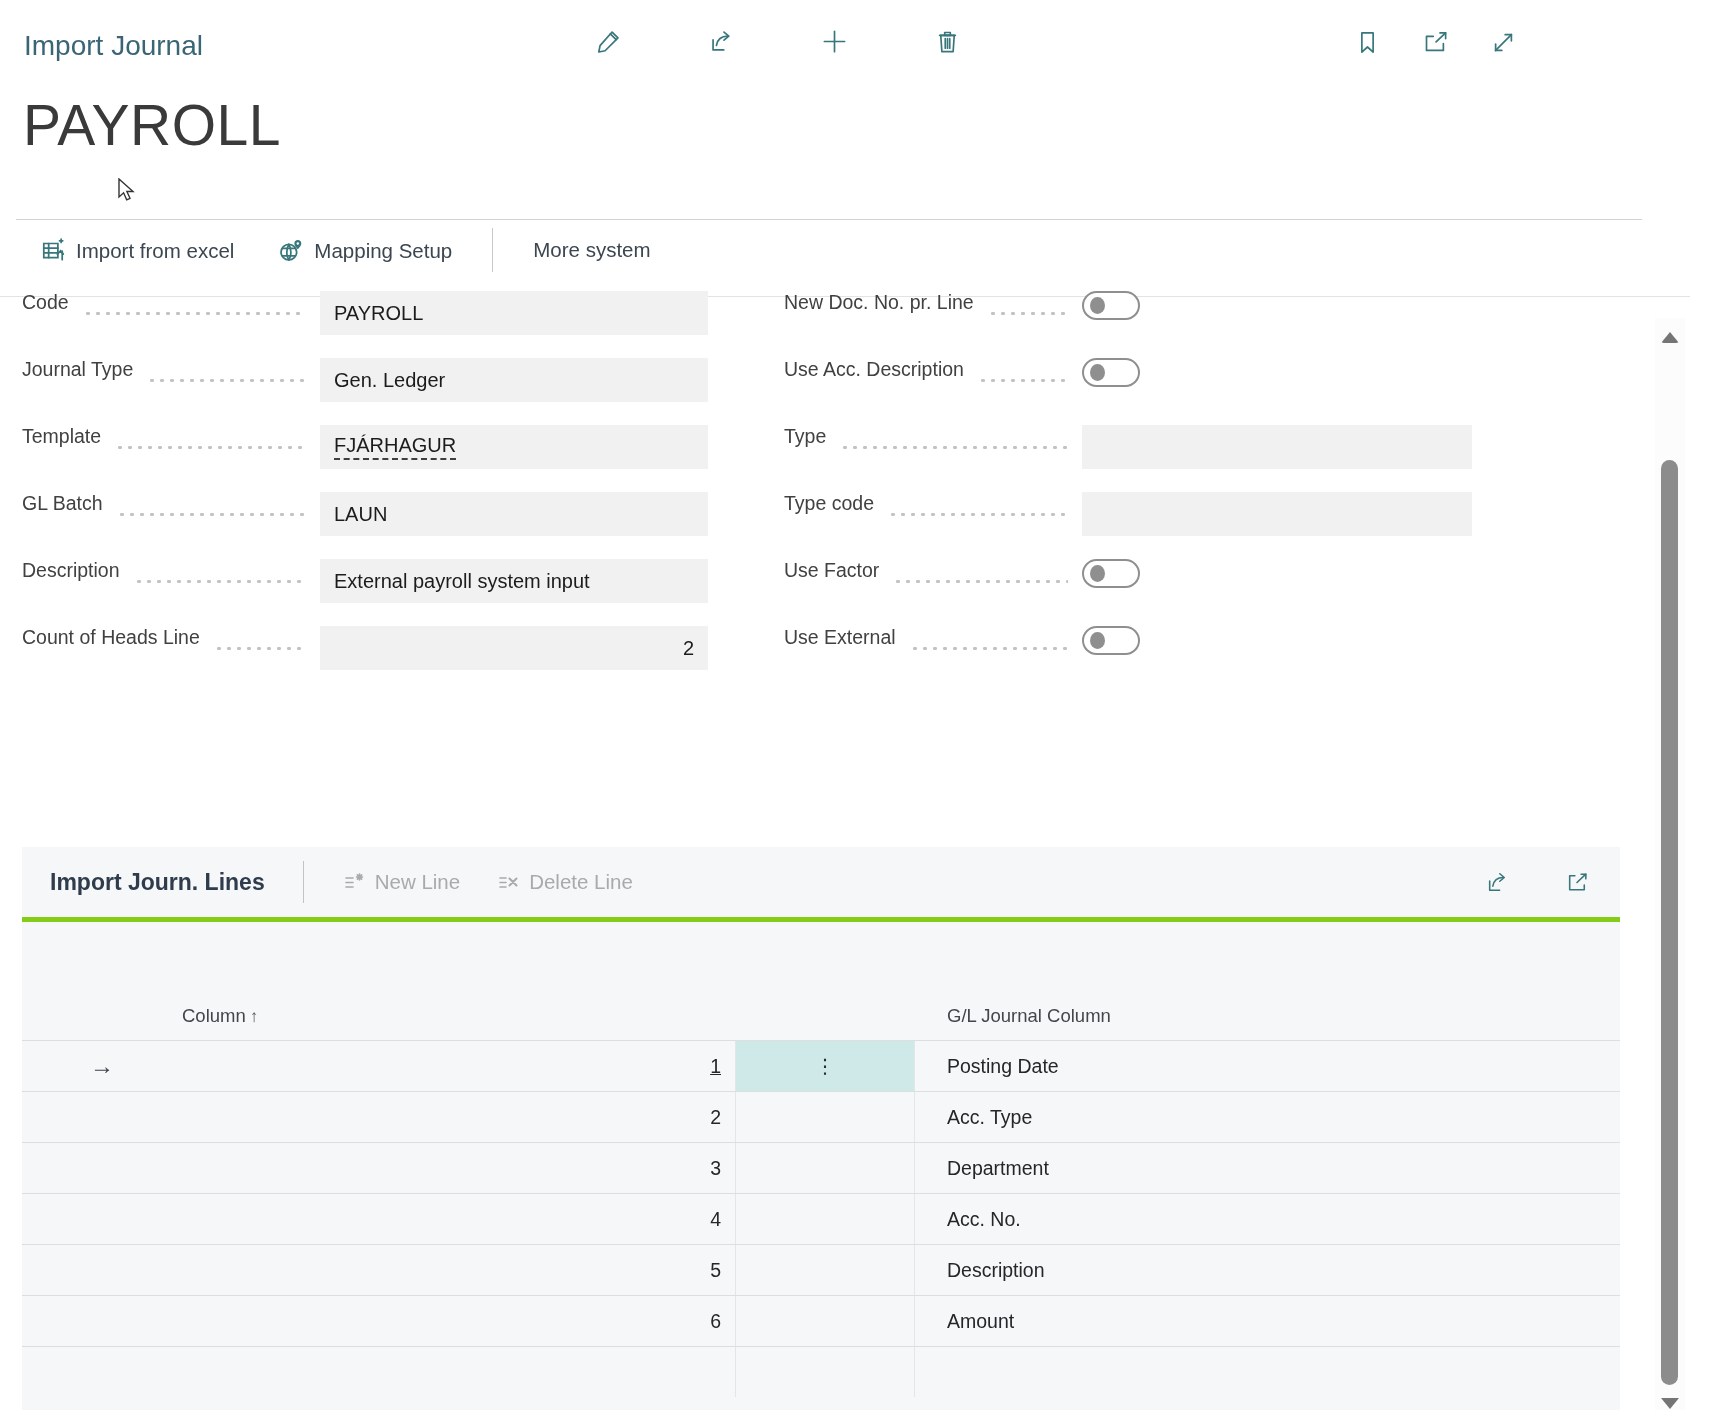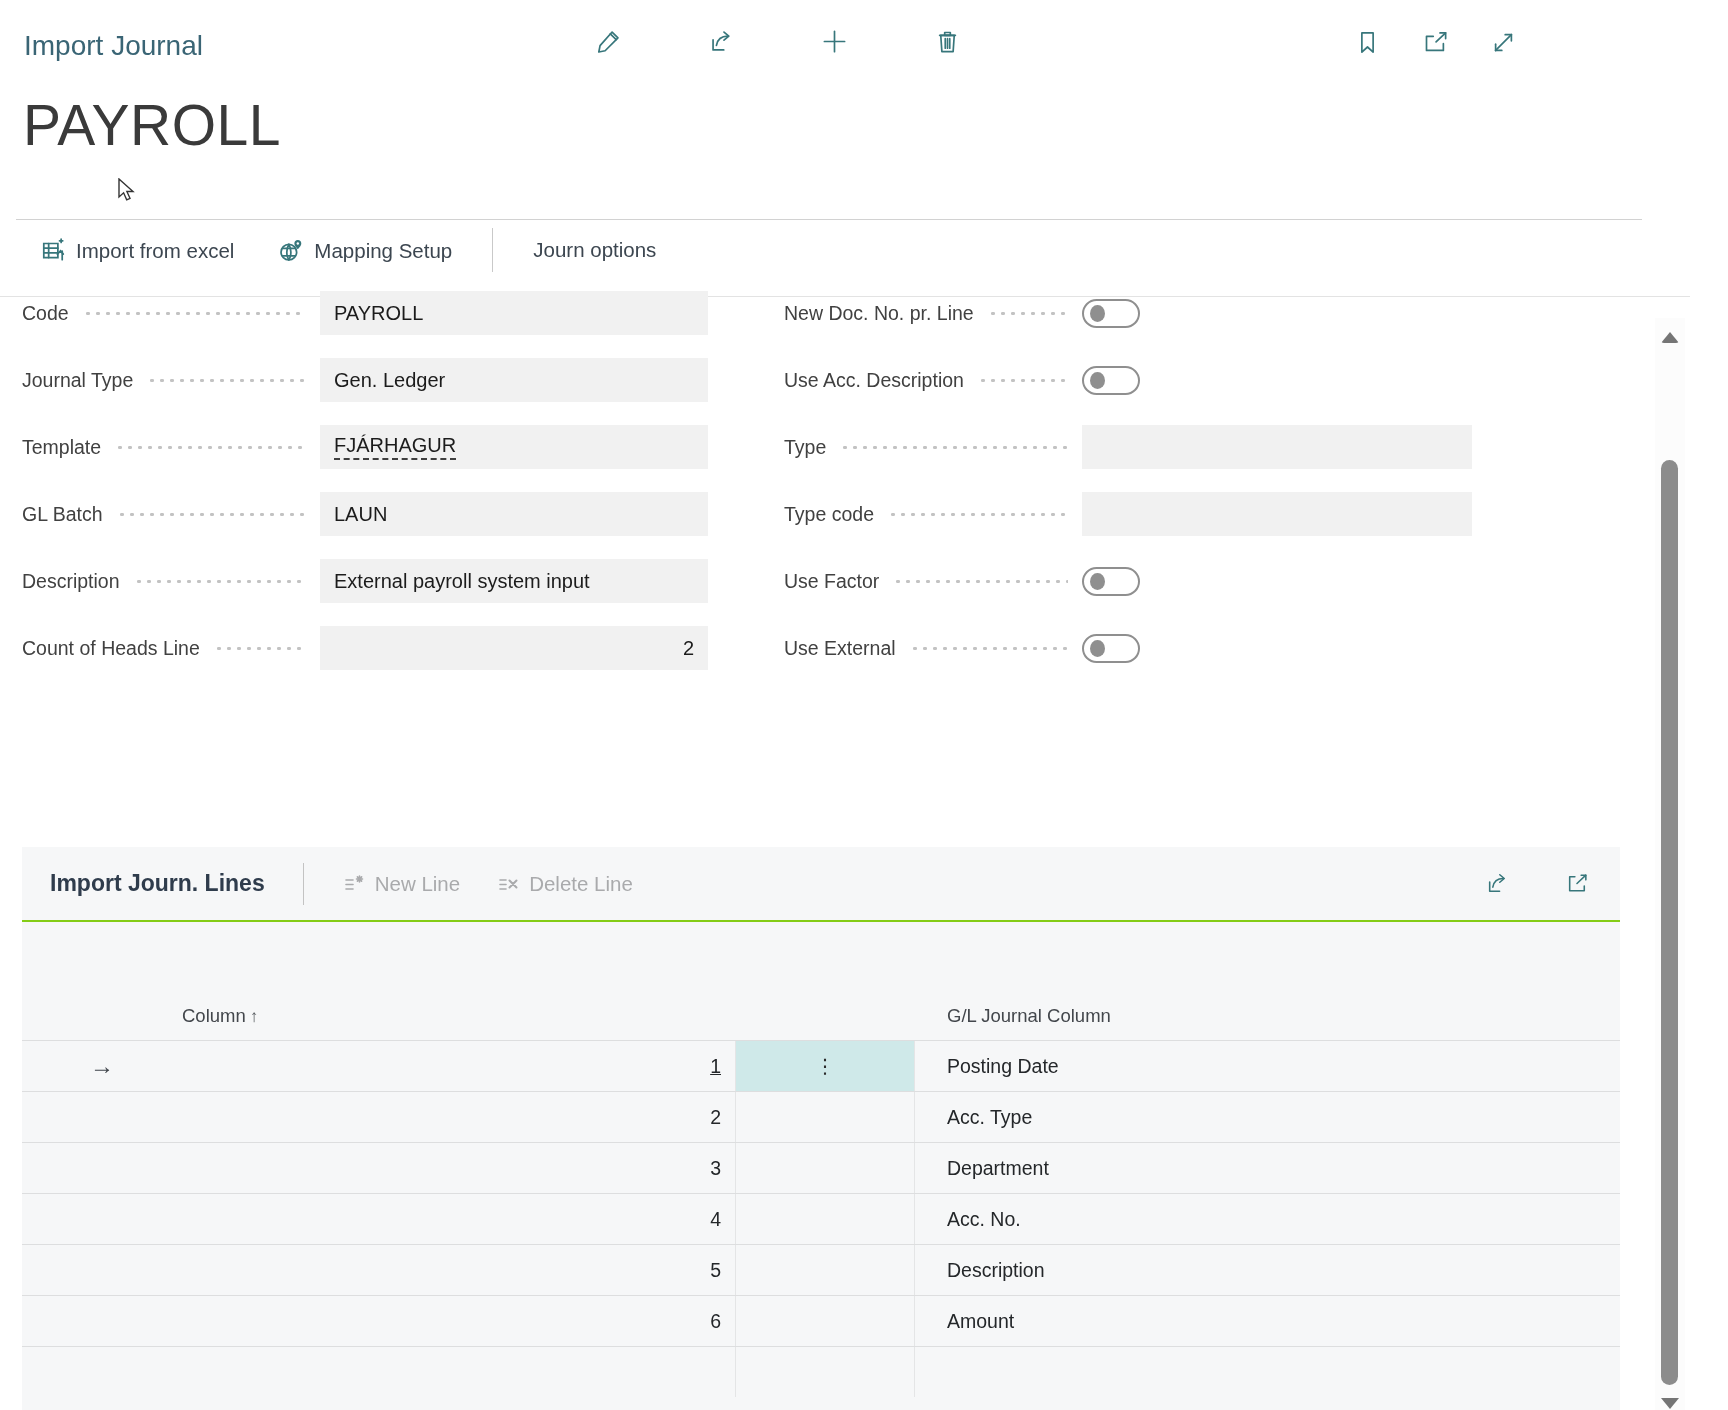--- a/index.html
+++ b/index.html
@@ -25,36 +25,36 @@
   .ab-item svg { width:26px; height:26px; }
   .ab-first { margin-left:16px; }
   .ab-second { margin-left:44px; }
   .ab-vsep { width:1px; height:44px; background:#c9c9c9; margin:0 40px; }
   .ab-more { font-size:20.5px; color:#3c4650; cursor:pointer; }
   
   .fields { position:absolute; left:22px; top:291px; width:1450px; }
   .fcol { position:absolute; top:0; }
   .fcol-left  { left:0;  width:686px; }
   .fcol-right { left:762px; width:688px; }
-  .frow { display:flex; align-items:center; height:44px; margin-bottom:23px; }
+  .frow { display:flex; align-items:flex-start; height:44px; margin-bottom:23px; }
   .flabel { font-size:19.5px; color:#414141; white-space:nowrap; }
   .leader { flex:1; height:5px; margin:0 14px; align-self:center;
     background-image:radial-gradient(circle, #c3c3c3 1.7px, rgba(0,0,0,0) 2px);
     background-size:10px 5px; background-repeat:repeat-x; background-position:left center; }
   .finput { flex:none; width:388px; height:44px; background:#f1f1f1; display:flex; align-items:center;
     padding:0 14px; font-size:20px; color:#1c1c1c; }
   .fcol-right .finput { width:390px; }
   .finput.num { justify-content:flex-end; }
   .link-dashed { border-bottom:2px dashed #3f3f3f; padding-bottom:1px; }
   .ctl { flex:none; width:390px; display:flex; align-items:center; }
   .toggle { width:58px; height:29px; border:2px solid #8f8f8f; border-radius:16px; background:#fff; position:relative; cursor:pointer; }
   .toggle .knob { position:absolute; left:6px; top:4px; width:15px; height:17px; border-radius:50%; background:#8f8f8f; }
   
   .lines { position:absolute; left:22px; top:847px; width:1598px; height:563px; background:#f6f7f8; }
-  .lines-header { height:75px; display:flex; align-items:center; padding:0 28px; border-bottom:2px solid #84cc16; }
+  .lines-header { height:75px; display:flex; align-items:center; padding:0 28px; border-bottom:5px solid #84cc16; }
   .lines-title { font-size:23px; font-weight:700; color:#2f3c4c; }
   .lh-vsep { width:1px; height:42px; background:#c3c3c3; margin:0 38px; }
   .line-action { display:flex; align-items:flex-start; gap:9px; font-size:20.5px; color:#a9aaac; margin-right:36px; cursor:default; }
   .line-action svg { width:24px; height:24px; stroke:#a9aaac; fill:none; stroke-width:1.6; stroke-linecap:round; stroke-linejoin:round; }
   .lh-icons { margin-left:auto; display:flex; gap:50px; }
   .lh-icons .icon-btn svg { width:25px; height:25px; }
   
   .thead { height:118px; display:flex; align-items:flex-end; padding-bottom:13px; font-size:18.5px; color:#43474c; }
   .c1 { flex:none; width:160px; text-align:center; }
   .c2 { flex:none; width:553px; padding-right:14px; }
@@ -169,21 +169,21 @@
       <circle cx="10" cy="14" r="7.2"></circle>
         <path d="M4.2 10.5 L15.8 10.5"></path>
         <path d="M4.2 17.5 L15.8 17.5"></path>
         <path d="M10 6.8 C7.5 11 7.5 17 10 21.2 M10 6.8 C12.5 11 12.5 17 10 21.2"></path>
       <path d="M18.3 2.8 c1.9 0 3.2 1.4 3.2 3.1 0 2.4-3.2 5.3-3.2 5.3 s-3.2-2.9-3.2-5.3 c0-1.7 1.3-3.1 3.2-3.1 z" fill="#37767b" stroke="none"></path>
       <circle cx="18.3" cy="6" r="1.1" fill="#fff" stroke="none"></circle>
     </svg>
     <span>Mapping Setup</span>
   </div>
   <div class="ab-vsep"></div>
-  <div class="ab-more">Journ options</div>
+  <div class="ab-more">More system</div>
 </div>
 <div class="divider2"></div>
 
 <div class="fields">
 
   <div class="fcol fcol-left">
     <div class="frow">
       <span class="flabel">Code</span>
       <span class="leader"></span>
       <div class="finput">

